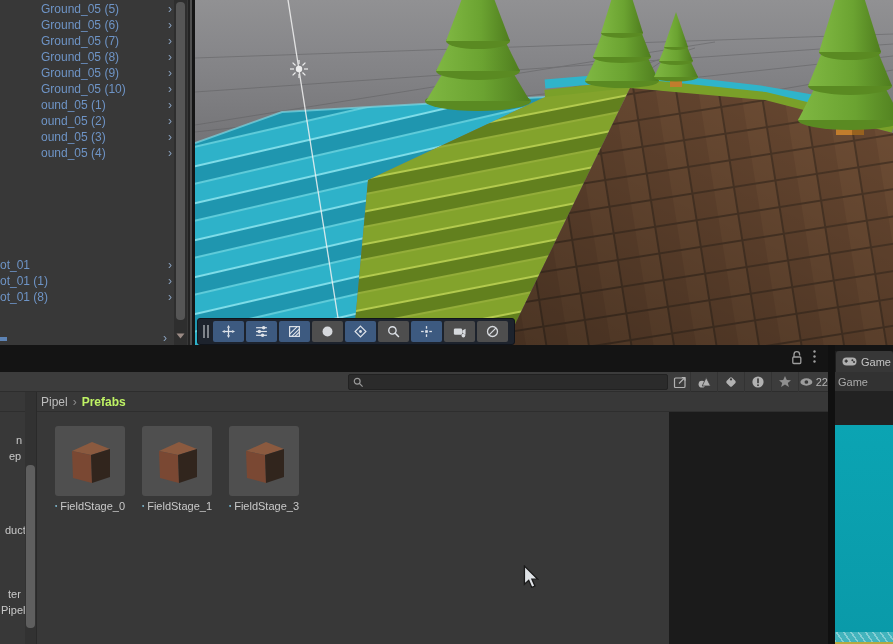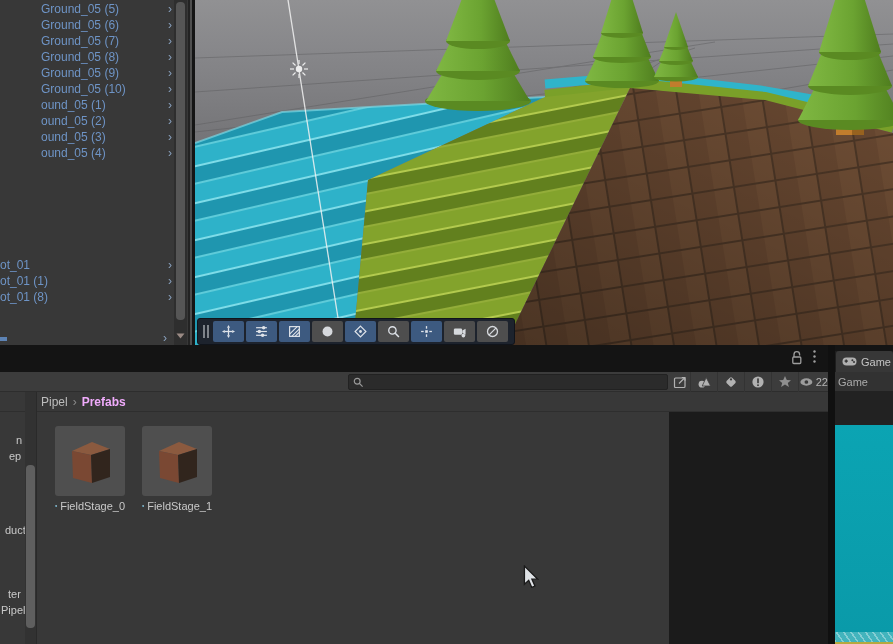--- a/index.html
+++ b/index.html
@@ -56,21 +56,21 @@
   .proj-btn.tag{left:717px;width:27px;}
   .proj-btn.alert{left:744px;width:27px;}
   .proj-btn.star{left:771px;width:27px;}
   .proj-btn.eye{left:798px;width:30px;gap:2px;}
   .eye-count{font-size:11px;color:#b5b5b5;}
 
   .proj-crumb{position:absolute;left:0;top:20px;width:828px;height:20px;background:#383838;
     border-bottom:1px solid #2e2e2e;}
   .crumb-text{position:absolute;left:41px;top:3px;font-size:12px;color:#bdbdbd;}
   .crumb-sep{color:#8a8a8a;margin:0 5px;}
-  .crumb-cur{color:#f0abfc;font-weight:bold;}
+  .crumb-cur{color:#bef264;font-weight:bold;}
   .tree-up{position:absolute;left:27px;top:7px;}
 
   .tree-col{position:absolute;left:0;top:40px;width:25px;height:232px;overflow:hidden;}
   .tree-frag{position:absolute;font-size:11px;color:#c9c9c9;white-space:nowrap;}
   .tree-frag:nth-of-type(1){left:16px;top:22px;}
   .tree-frag:nth-of-type(2){left:9px;top:38px;}
   .tree-frag:nth-of-type(3){left:5px;top:112px;}
   .tree-frag:nth-of-type(4){left:8px;top:176px;}
   .tree-frag:nth-of-type(5){left:1px;top:192px;}
   .tree-scroll{position:absolute;left:25px;top:20px;width:11px;height:252px;background:#323232;}
@@ -513,20 +513,37 @@
             <svg width="11" height="12" viewBox="0 0 10 12">
               <polygon points="1,3.5 5,1 9,3.5 5,6" fill="#cfeefc"></polygon>
               <polygon points="1,3.5 5,6 5,11 1,8.5" fill="#58b7de"></polygon>
               <polygon points="9,3.5 5,6 5,11 9,8.5" fill="#8ed7f2"></polygon>
             </svg>
             <span class="p-name">FieldStage_1</span>
           </div>
         </div>
 
 
+        <div class="p-item">
+          <div class="p-thumb">
+            <svg width="52" height="52" viewBox="0 0 52 52">
+              <polygon points="8,16 28,7 46,14 27,20" fill="#8b5a3f"></polygon>
+              <polygon points="8,16 27,20 28,48 9,43" fill="#7a4833"></polygon>
+              <polygon points="27,20 46,14 46,42 28,48" fill="#31251d"></polygon>
+            </svg>
+          </div>
+          <div class="p-label-row">
+            <svg width="11" height="12" viewBox="0 0 10 12">
+              <polygon points="1,3.5 5,1 9,3.5 5,6" fill="#cfeefc"></polygon>
+              <polygon points="1,3.5 5,6 5,11 1,8.5" fill="#58b7de"></polygon>
+              <polygon points="9,3.5 5,6 5,11 9,8.5" fill="#8ed7f2"></polygon>
+            </svg>
+            <span class="p-name">FieldStage_3</span>
+          </div>
+        </div>
 
       </div>
   </div>
 
   <div class="game">
     <div class="game-divider"></div>
     <div class="game-tabbar">
       <div class="game-tab">
         <svg width="15" height="9" viewBox="0 0 15 9">
           <rect x="0.5" y="0.5" width="14" height="8" rx="4" fill="#b0b0b0"></rect>

